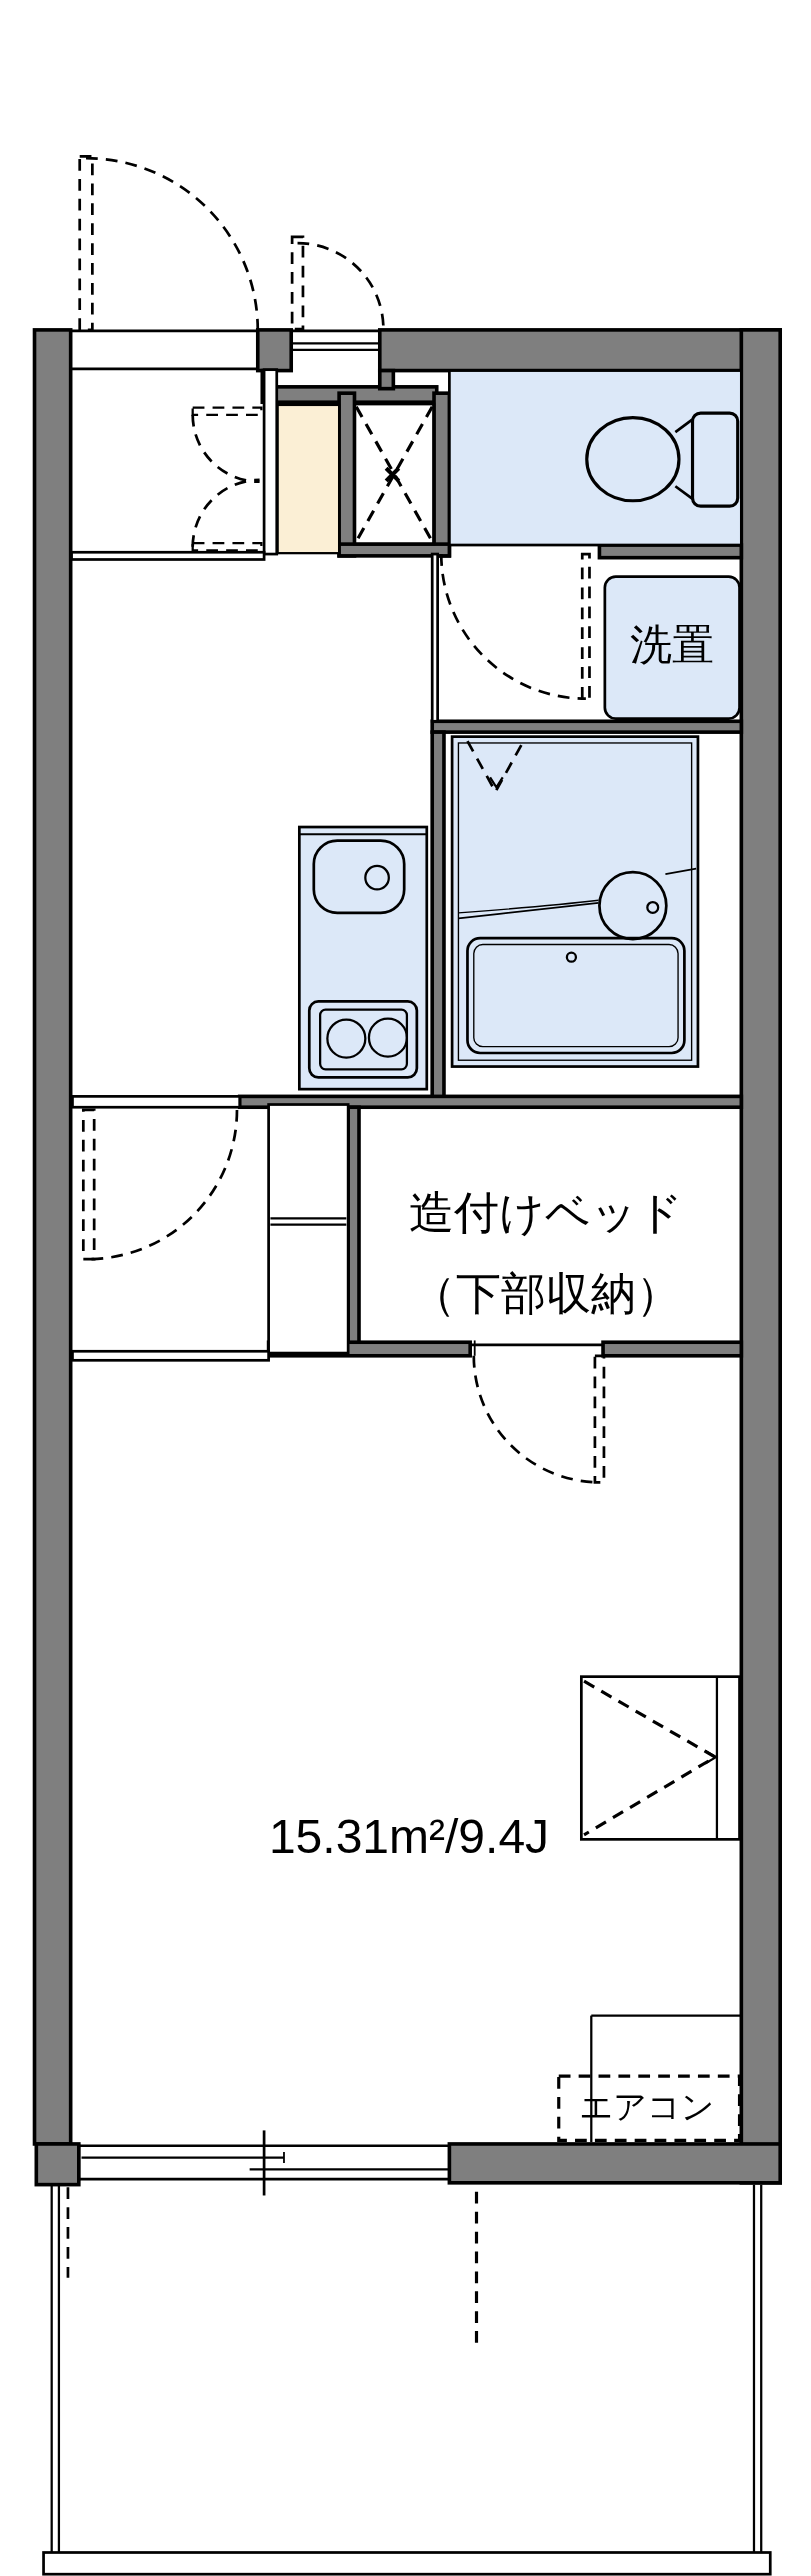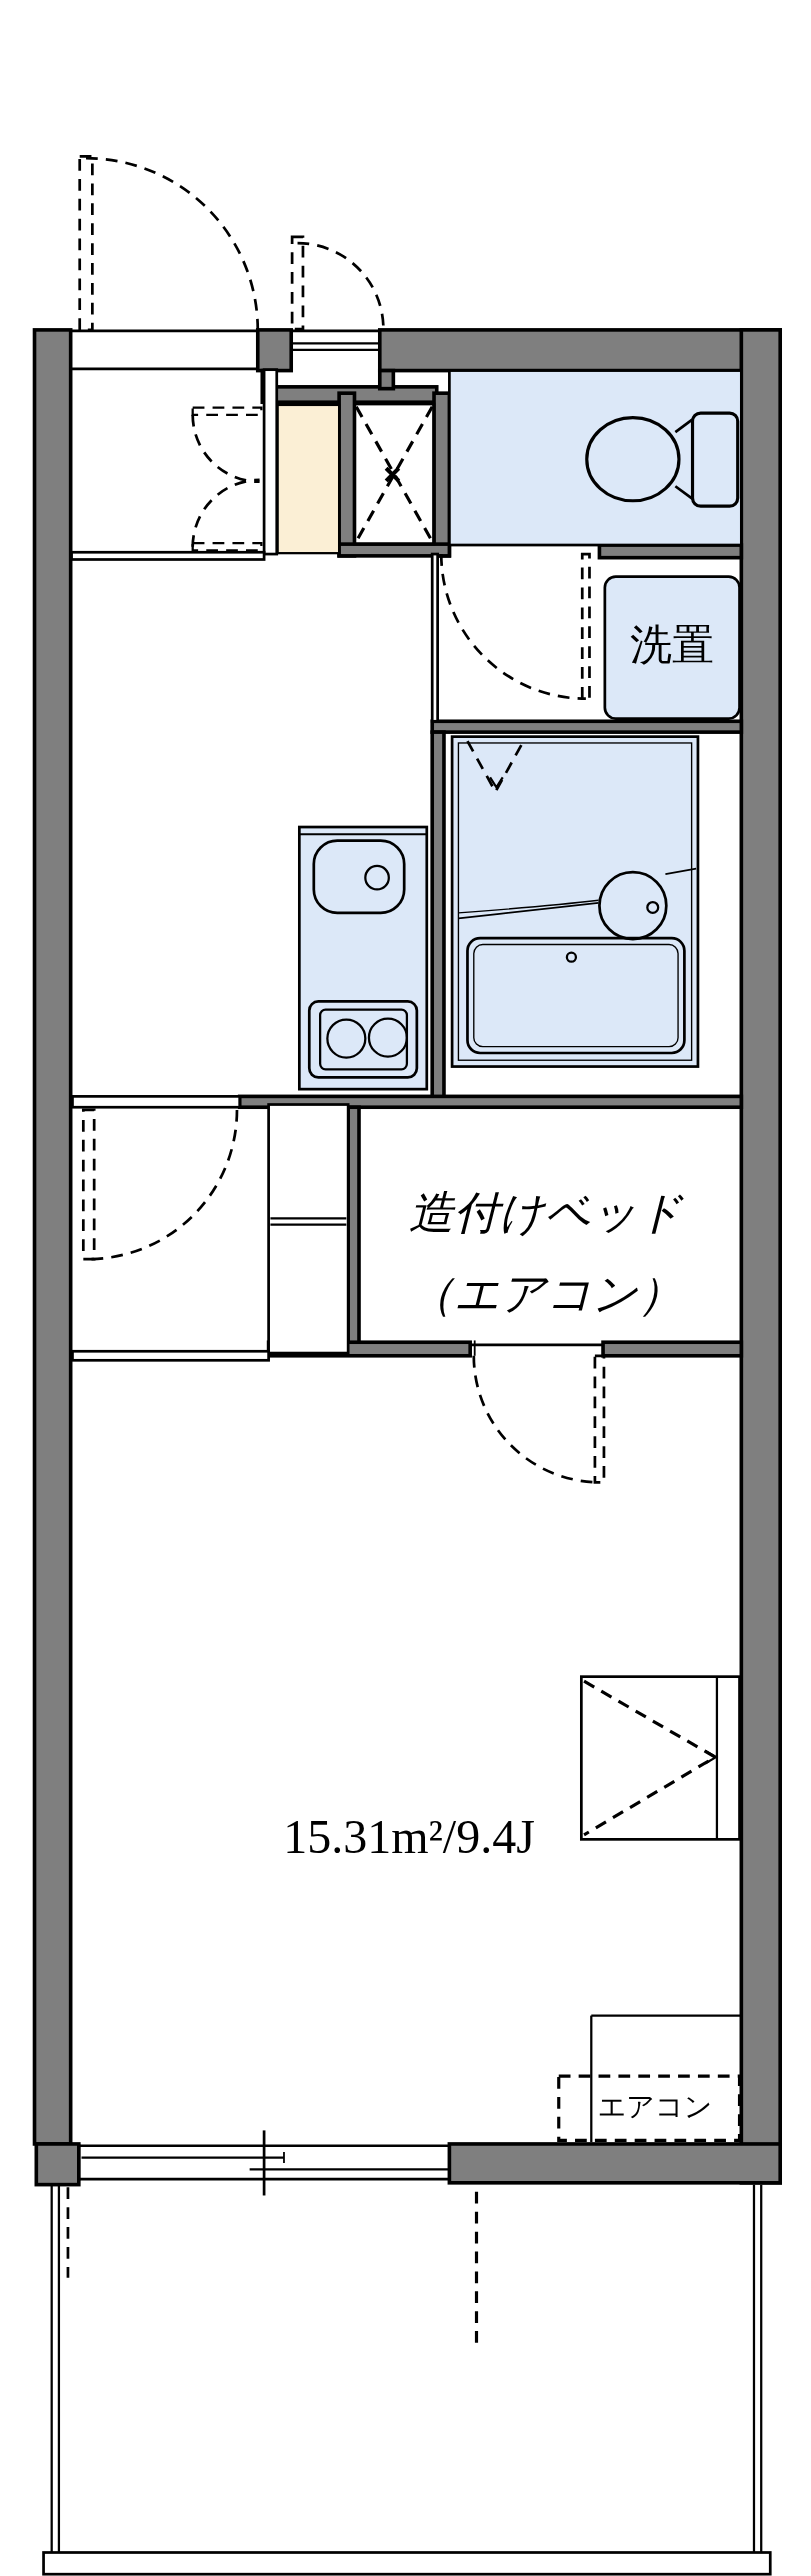--- a/index.html
+++ b/index.html
@@ -22,21 +22,21 @@
   .ln{stroke:var(--line);fill:none;}
   .dash{stroke:var(--line);fill:none;stroke-dasharray:13 9;}
   .label{
     position:absolute;transform:translate(-50%,-50%);
     color:#000;text-align:center;white-space:nowrap;line-height:1.1;
   }
   .room-name{font-size:80px;}
   .room-area{font-size:48px;}
   .bed-label{font-size:45px;line-height:81px;}
   .washer-label{font-size:42px;}
-  .aircon-label{font-size:28px;margin-left:8px;}
+  .aircon-label{font-size:33px;}
 </style>
 </head>
 <body>
 
 <div id="plan">
   <svg width="812" height="2576" viewBox="0 0 898 2850">
 
     <g>
       <rect class="wall" x="38" y="365" width="40" height="2007"></rect>
       <rect class="wall" x="40" y="2372" width="47" height="45"></rect>
@@ -182,23 +182,23 @@
       <line class="ln" x1="834" y1="2417" x2="834" y2="2824" stroke-width="2.5"></line>
       <line class="ln" x1="842" y1="2417" x2="842" y2="2824" stroke-width="2.5"></line>
       <line class="dash" x1="75" y1="2420" x2="75" y2="2520" stroke-width="3" stroke-dasharray="11 8"></line>
       <line class="dash" x1="527" y1="2425" x2="527" y2="2597" stroke-width="3.5" stroke-dasharray="13 9"></line>
       <rect class="thinwall" x="48" y="2824" width="804" height="24" stroke-width="3"></rect>
     </g>
   </svg>
 
   <div class="label washer-label" style="left:672px;top:645px;">洗置</div>
 
-  <div class="label bed-label" style="left:546px;top:1253px;font-style:italic;">
+  <div class="label bed-label" style="left:546px;top:1253px;">
     <div>造付けベッド</div>
-    <div>（エアコン）</div>
+    <div>（下部収納）</div>
   </div>
 
 
-  <div class="label room-area" style="left:409px;top:1837px;font-family:Liberation Serif, serif;">15.31m²/9.4J</div>
+  <div class="label room-area" style="left:409px;top:1837px;">15.31m²/9.4J</div>
 
   <div class="label aircon-label" style="left:647px;top:2107px;">エアコン</div>
 </div>
 
 
 </body></html>

